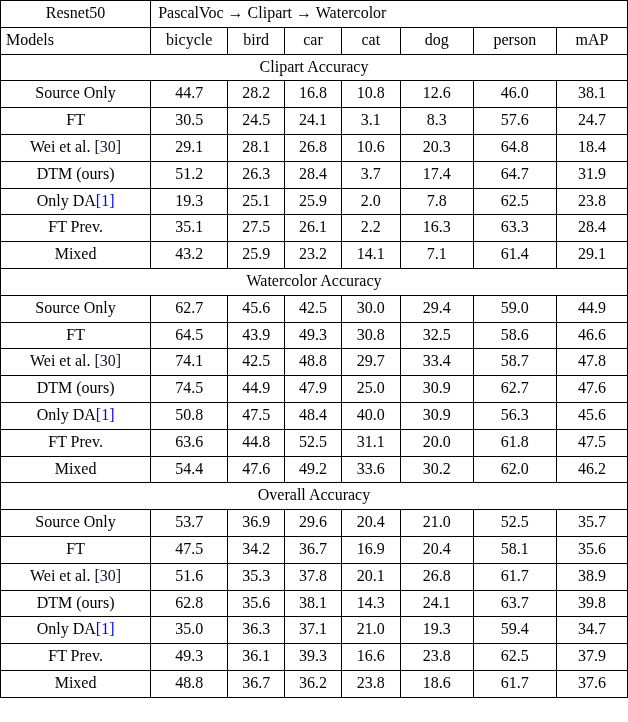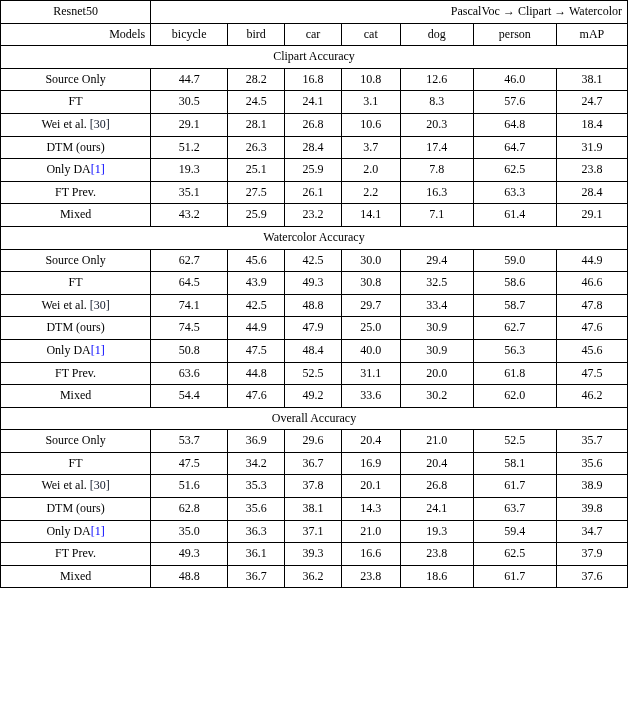--- a/index.html
+++ b/index.html
@@ -16,21 +16,21 @@
   }
   .table-wrap {
     width: 628px;
     box-sizing: border-box;
     padding: 0;
   }
   table.results {
     border-collapse: collapse;
     width: 628px;
     table-layout: fixed;
-    font-size: 12px;
+    font-size: 16px;
     line-height: 1.05;
   }
   table.results td, table.results th {
     border: 1px solid #000000;
     padding: 4px 5px 5px 5px;
     text-align: center;
     vertical-align: middle;
     font-weight: normal;
     box-sizing: border-box;
     white-space: nowrap;
@@ -47,28 +47,28 @@
   .col-cat { width: 58px; }
   .col-dog { width: 72px; }
   .col-person { width: 82px; }
   .col-map { width: 70px; }
 
   .row-head-top td {
     text-align: left;
     padding-left: 6px;
   }
   .row-head-top td.spanner {
-    text-align: right;
+    text-align: left;
     padding-left: 7px;
   }
   .colhead td {
     font-weight: bold;
   }
   .colhead td.col-model {
-    text-align: right;
+    text-align: left;
   }
   .section-title td {
     text-align: left;
     font-weight: bold;
     padding-left: 6px;
   }
   .b { font-weight: bold; margin-top: 24px; }
   .cite-green { color: #0f172a; }
   .cite-blue { color: #0000ff; }
   .nameleft { text-align: left; padding-left: 6px; }

